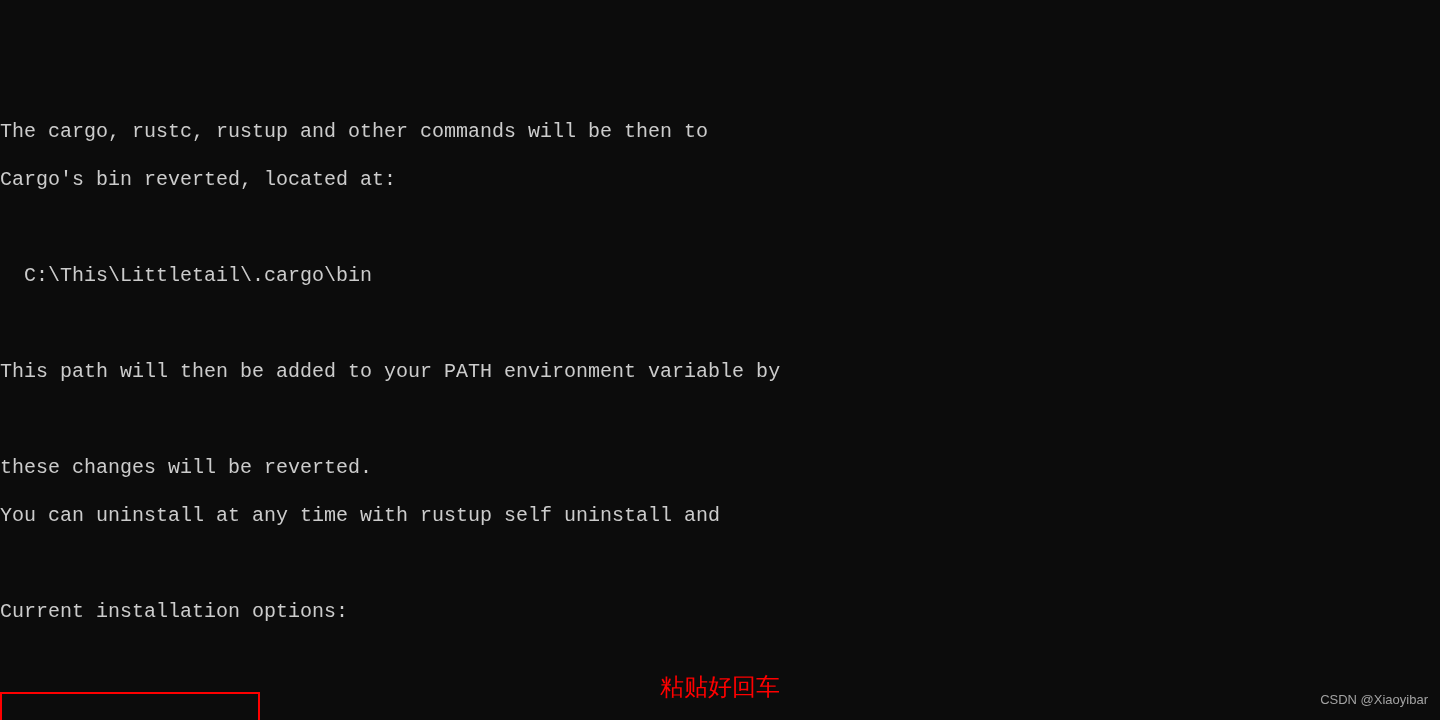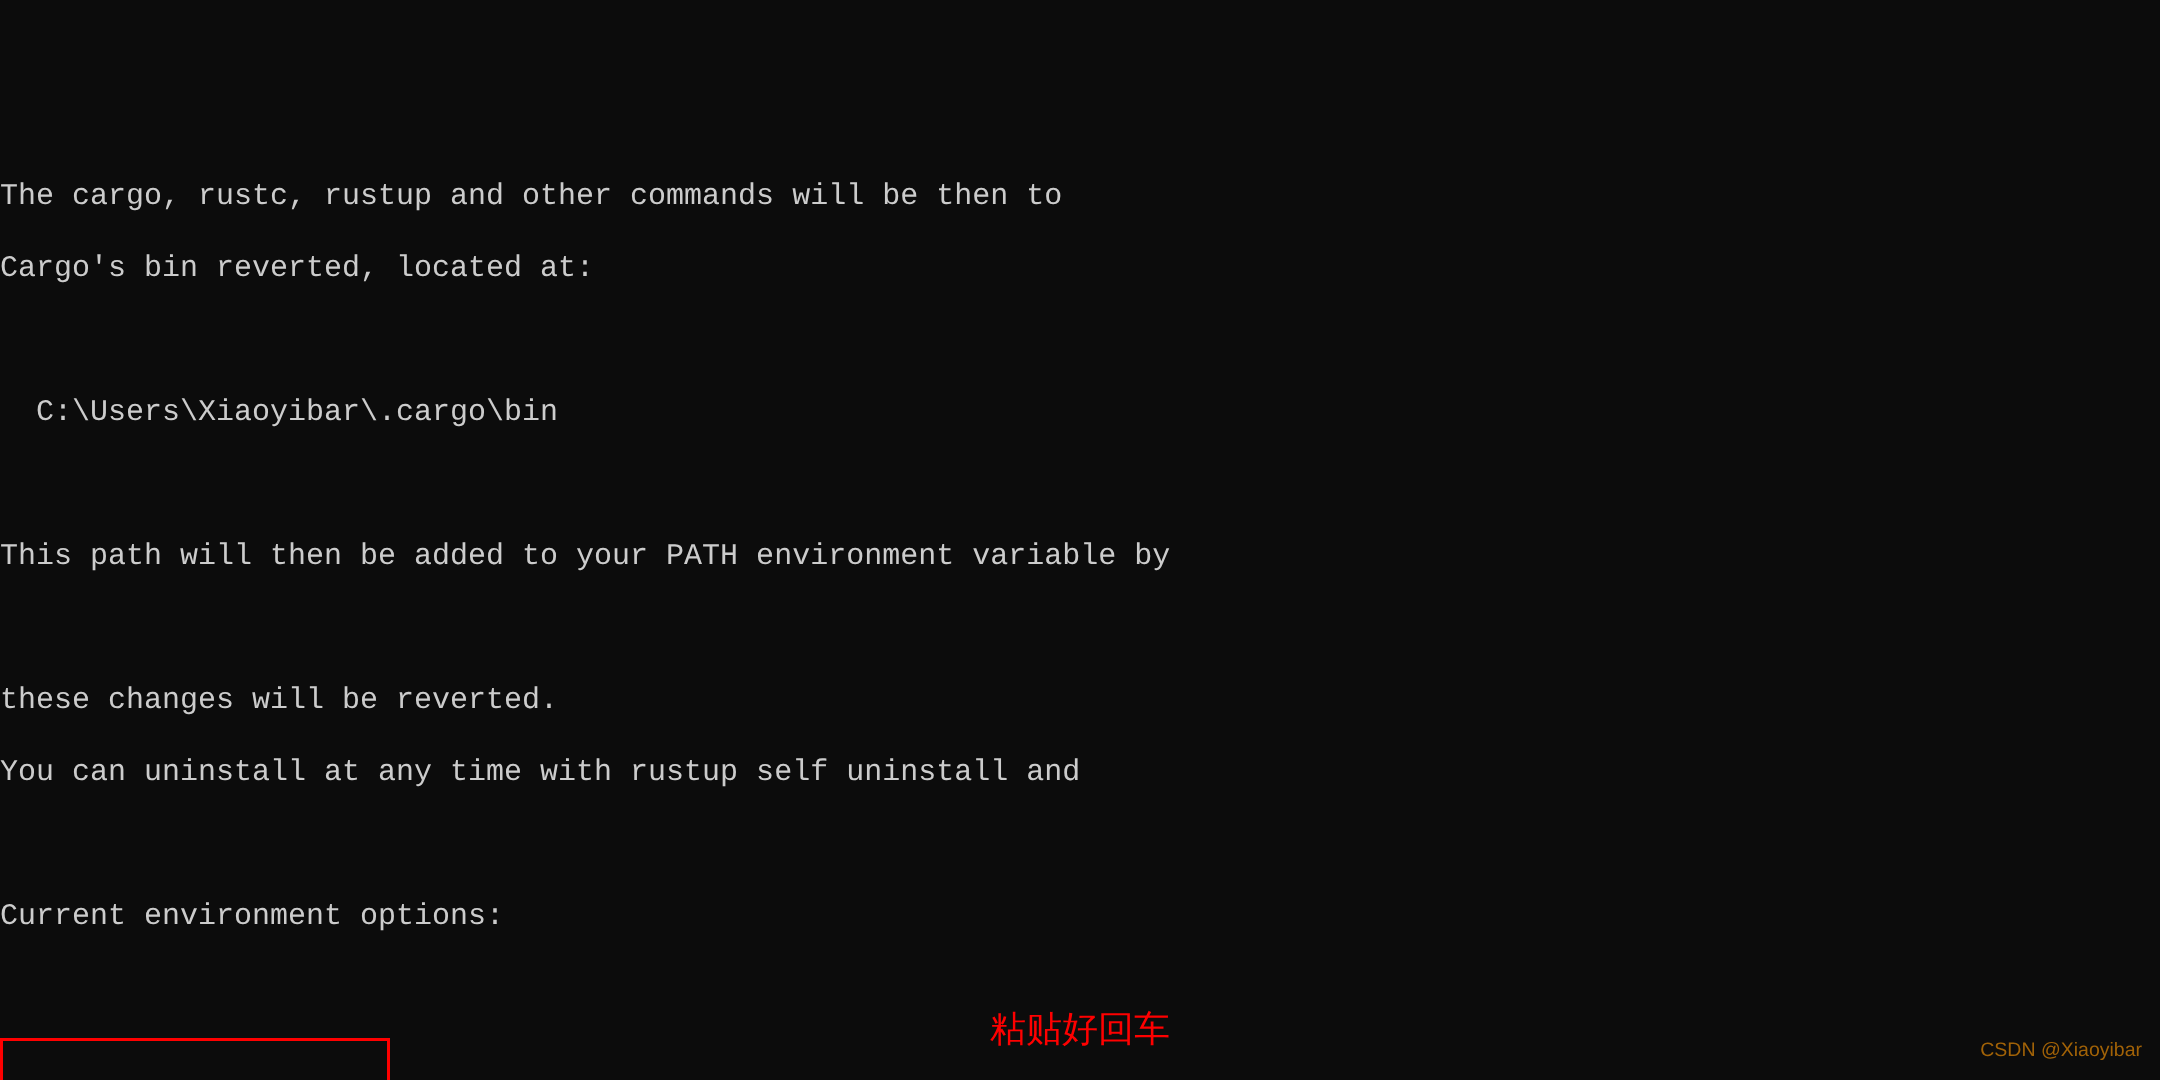--- a/index.html
+++ b/index.html
@@ -43,43 +43,43 @@
       color: #ff0000;
       font-family: 'Microsoft YaHei', 'SimHei', sans-serif;
       font-size: 24px;
       pointer-events: none;
       text-align: center;
     }
     .watermark {
       position: absolute;
       right: 12px;
       bottom: 8px;
-      color: #a16207;
+      color: #a3a3a3;
       font-family: Arial, sans-serif;
       font-size: 13px;
       pointer-events: none;
     }
   </style>
 </head>
 <body>
 
 
 
 <div class="terminal">
 <div class="line">The cargo, rustc, rustup and other commands will be then to</div>
 <div class="line">Cargo's bin reverted, located at:</div>
 <div class="line"></div>
-<div class="line">  C:\Users\Xiaoyibar\.cargo\bin</div>
+<div class="line">  C:\This\Littletail\.cargo\bin</div>
 <div class="line"></div>
 <div class="line">This path will then be added to your PATH environment variable by</div>
 <div class="line"></div>
 <div class="line">these changes will be reverted.</div>
 <div class="line">You can uninstall at any time with rustup self uninstall and</div>
 <div class="line"></div>
-<div class="line">Current environment options:</div>
+<div class="line">Current installation options:</div>
 <div class="line"></div>
 
 
 
 
 
 
 
 
 

